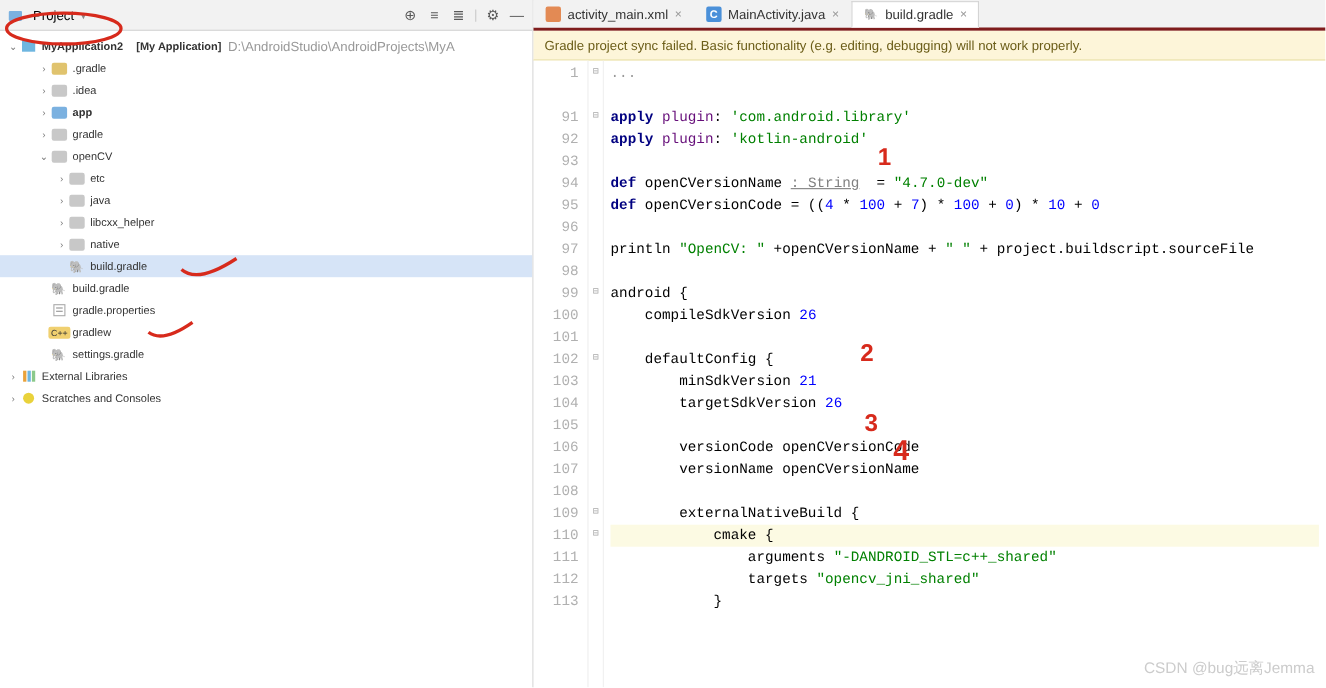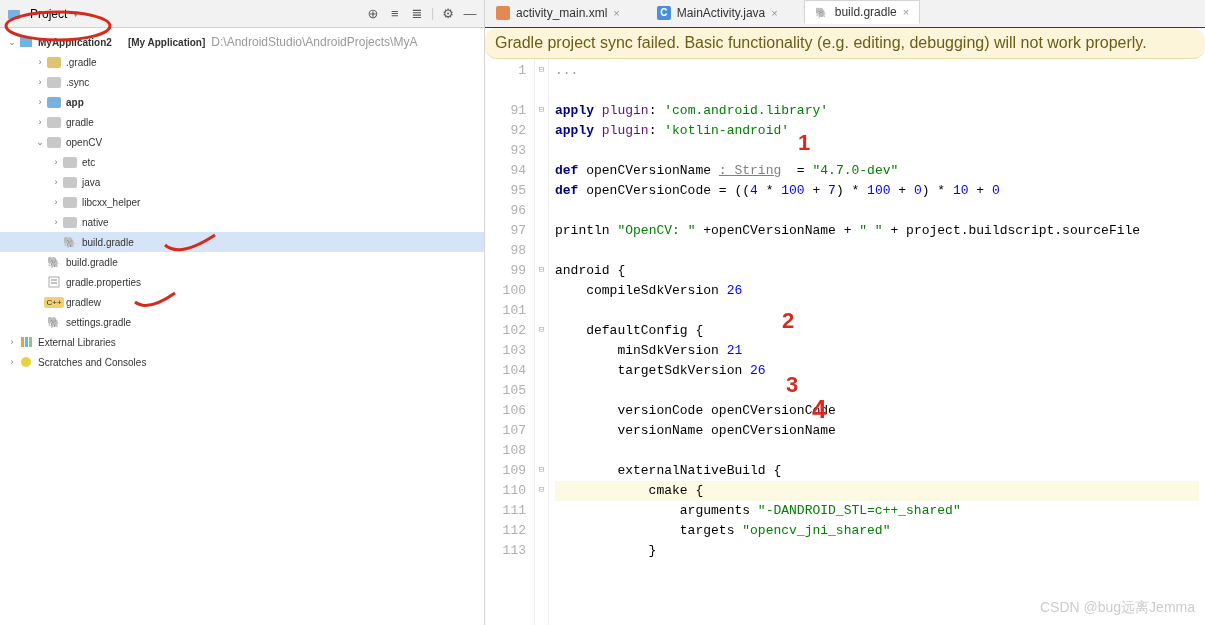--- a/index.html
+++ b/index.html
@@ -21,26 +21,26 @@
 .folder.blue { background: #7bb1e0; }
 .file { width: 12px; height: 14px; background: #fff; border: 1px solid #aaa; border-radius: 1px; }
 .gradle-icon { color: #85a98f; font-weight: bold; font-size: 11px; }
 .tree-label { font-size: 10px; }
 .tree-label.bold { font-weight: bold; }
 .tree-path { color: #999; margin-left: 6px; }
 .indent-2 { padding-left: 34px; }
 .indent-3 { padding-left: 50px; }
 
 .right-panel { flex: 1; display: flex; flex-direction: column; }
-.tabs { display: flex; height: 28px; border-bottom: 1px solid #7f1d1d; background: #f2f2f2; align-items: flex-start; gap: 15px; }
+.tabs { display: flex; height: 28px; border-bottom: 3px solid #7f1d1d; background: #f2f2f2; align-items: center; }
 .tab { display: flex; align-items: center; gap: 6px; padding: 4px 10px; border: 1px solid transparent; border-bottom: none; cursor: pointer; font-size: 12px; background: #f2f2f2; height: 24px; }
 .tab.active { background: #fff; border-color: #d4d4d4; border-bottom: 1px solid #fff; }
 .tab .tab-icon { width: 14px; height: 14px; display: inline-flex; align-items: center; justify-content: center; border-radius: 2px; font-size: 10px; font-weight: bold; }
 .tab .close { color: #999; font-size: 11px; }
-.notif-bar { background: #fdf5d9; color: #6b5d18; padding: 6px 10px; font-size: 16px; border-bottom: 1px solid #e8dfa8; border-radius: 12px; }
+.notif-bar { background: #fdf5d9; color: #6b5d18; padding: 6px 10px; font-size: 12px; border-bottom: 1px solid #e8dfa8; }
 .editor { flex: 1; display: flex; overflow: hidden; font-family: "Consolas","Courier New",monospace; font-size: 13px; }
 .gutter { width: 50px; background: #fff; color: #b0b0b0; text-align: right; padding: 2px 8px 2px 0; border-right: 1px solid #eee; }
 .gutter .ln { height: 20px; line-height: 20px; }
 .fold-col { width: 14px; border-right: 1px solid #f0f0f0; }
 .fold-col .frow { height: 20px; display:flex; align-items:center; justify-content:center; color:#aaa; font-size:9px; }
 .code { flex: 1; padding: 2px 6px; white-space: pre; }
 .code .line { height: 20px; line-height: 20px; }
 .line.hl { background: #fcfae3; }
 .kw { color: #000080; font-weight: bold; }
 .str { color: #008000; font-weight: normal; }
@@ -78,37 +78,37 @@
     </div>
     <div class="tree">
       <div class="tree-row" style="padding-left:6px;">
         <span class="arrow">⌄</span>
         <span class="ticon">
             <svg width="14" height="14">
               <rect x="1" y="2" width="12" height="10" fill="#6eb6e0"></rect>
             </svg>
           </span>
         <span class="tree-label bold">MyApplication2</span>
-        <span class="tree-label bold" style="margin-left:16px;">[My Application]</span>
+        <span class="tree-label bold" style="margin-left:0;padding-left:12px;">[My Application]</span>
         <span class="tree-path">D:\AndroidStudio\AndroidProjects\MyA</span>
       </div>
       <div id="tree-items">
           <div class="tree-row indent-2">
             <span class="arrow">›</span>
             <span class="ticon">
               <span class="folder"></span>
             </span>
             <span class="tree-label">.gradle</span>
           </div>
           <div class="tree-row indent-2">
             <span class="arrow">›</span>
             <span class="ticon">
               <span class="folder gray"></span>
             </span>
-            <span class="tree-label">.sync</span>
+            <span class="tree-label">.idea</span>
           </div>
           <div class="tree-row indent-2">
             <span class="arrow">›</span>
             <span class="ticon">
               <span class="folder blue"></span>
             </span>
             <span class="tree-label bold">app</span>
           </div>
           <div class="tree-row indent-2">
             <span class="arrow">›</span>

